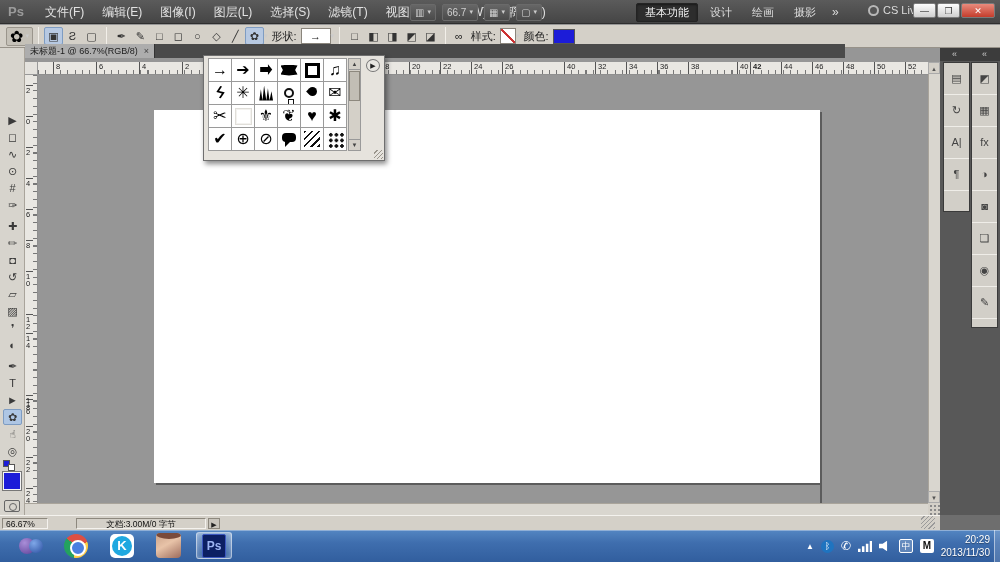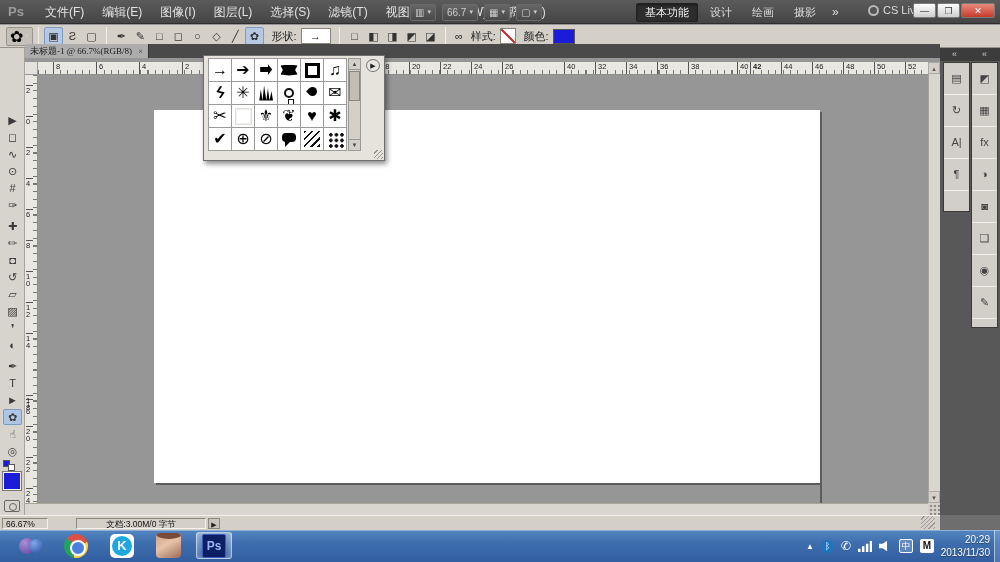--- a/index.html
+++ b/index.html
@@ -41,21 +41,21 @@
     border-radius:2px; background:#c5c1b8; height:19px; padding:0 3px; }
   #modebtns,#drawtools,#boolbtns { display:flex; }
   .olabel { font-size:11px; color:#222; margin:0 4px; }
   #shape-preview { width:30px; height:16px; background:#fff; border:1px solid #8a857c; text-align:center; line-height:14px; font-size:11px; color:#111; }
   #style-swatch { width:16px; height:16px; background:
      linear-gradient(to top right, transparent 44%, #c33 45%, #c33 55%, transparent 56%), #fff;
      border:1px solid #8a857c; }
   #color-swatch { width:22px; height:15px; border:1px solid #555; }
 
   
-  #tabrow { position:absolute; left:25px; top:44px; width:915px; height:14px; background:#4a4a4a;font-family:Liberation Serif, serif; }
+  #tabrow { position:absolute; left:25px; top:44px; width:820px; height:14px; background:#4a4a4a; }
   #doctab { position:absolute; left:0; top:0; height:14px; padding:0 5px; background:#adadad;
     border-right:1px solid #333; display:flex; align-items:center; gap:6px; }
   #doctab span { font-size:9px; color:#1c1c1c; }
   #doctab .tabx { font-size:9px; color:#444; }
 
   
   #toolbox { position:absolute; left:0; top:48px; width:25px; height:467px; background:#d7d4cd; border-right:1px solid #a9a49b; }
   .tool { position:absolute; left:3px; width:19px; height:16px; text-align:center; line-height:15px;
     font-size:11px; color:#3a3a3a; border:1px solid transparent; border-radius:2px; }
   .tool.active { background:#aec6e4; border-color:#7e9cc2; }
@@ -340,21 +340,21 @@
       </div>
     <div id="vruler">
         <div class="ticks"></div>
         <div class="vlbl" style="top: 10px;">2</div>
         <div class="vlbl" style="top: 41px;">0</div>
         <div class="vlbl" style="top: 72px;">2</div>
         <div class="vlbl" style="top: 103px;">4</div>
         <div class="vlbl" style="top: 134px;">6</div>
         <div class="vlbl" style="top: 165px;">8</div>
         <div class="vlbl" style="top: 196px;">10</div>
-        <div class="vlbl" style="top: 227px;">12</div>
+        <div class="vlbl" style="top: 239px;">12</div>
         <div class="vlbl" style="top: 258px;">14</div>
         <div class="vlbl" style="top: 289px; margin-top: 35px;">16</div>
         <div class="vlbl" style="top: 320px;">18</div>
         <div class="vlbl" style="top: 351px;">20</div>
         <div class="vlbl" style="top: 382px;">22</div>
         <div class="vlbl" style="top: 413px;">24</div>
       </div>
     <div id="canvas"></div>
     <div id="cshadow-r"></div>
     <div id="cshadow-b"></div>

